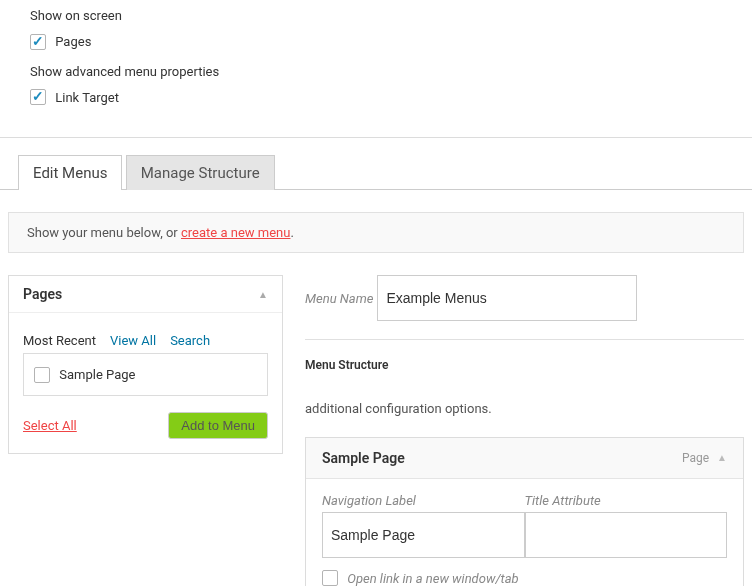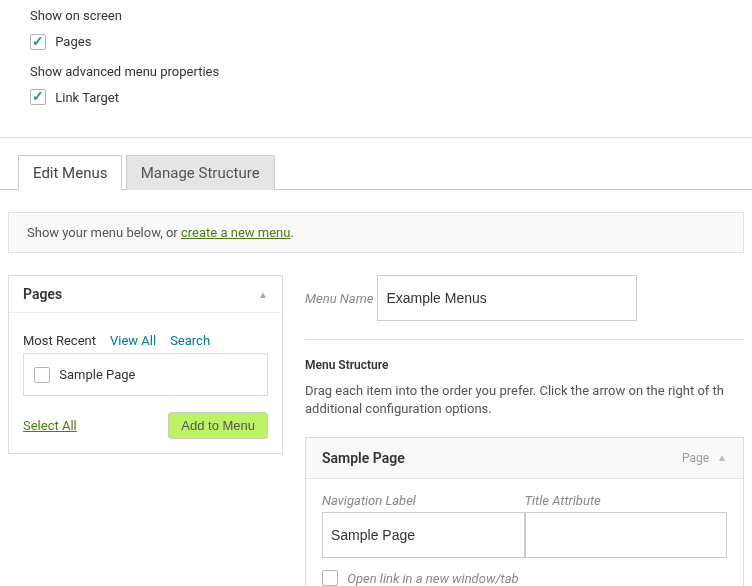--- a/index.html
+++ b/index.html
@@ -4,21 +4,21 @@
 <style>
   * { box-sizing: border-box; margin: 0; padding: 0; }
   body {
     font-family: -apple-system, BlinkMacSystemFont, "Segoe UI", Roboto, "Helvetica Neue", Arial, sans-serif;
     font-size: 13px;
     color: #333;
     background: #fff;
     width: 752px;
     overflow: hidden;
   }
-  a { color: #4d7c0f; text-decoration: none; cursor: pointer; }
+  a { color: #ef4444; text-decoration: none; cursor: pointer; }
   a.underline { text-decoration: underline; }
 
   
   .top-panel {
     padding: 8px 30px 18px 30px;
     border-bottom: 1px solid #dcdcdc;
     position: relative;
   }
   .top-panel .group-label {
     color: #333;
@@ -149,21 +149,21 @@
   }
   .page-list .chk-row { margin-bottom: 0; }
   .metabox-footer {
     display: flex;
     justify-content: space-between;
     align-items: center;
     margin-top: 16px;
   }
   .btn {
     border: 1px solid #ccc;
-    background: #bef264;
+    background: #84cc16;
     color: #555;
     padding: 5px 12px;
     border-radius: 3px;
     font-size: 13px;
     cursor: pointer;
   }
 
   
   .menu-name-row {
     display: flex;
@@ -318,21 +318,21 @@
 
   <div class="col-right">
     <div class="menu-name-row">
       <label>Menu Name</label>
       <input type="text" class="menu-name-input" value="Example Menus" style="">
     </div>
 
     <div class="structure-box">
       <h2>Menu Structure</h2>
       <p class="hint">
-        <span>Drag each item into the order you prefer. Click the arrow on the right of th</span><br>
+        <br>
         <span>additional configuration options.</span>
       </p>
 
       <div class="menu-item">
         <div class="menu-item-header">
           <span class="title">Sample Page</span>
           <span class="type">
             <span>Page</span>
             <span style="font-size:10px;color:#bbb;">▲</span>
           </span>

